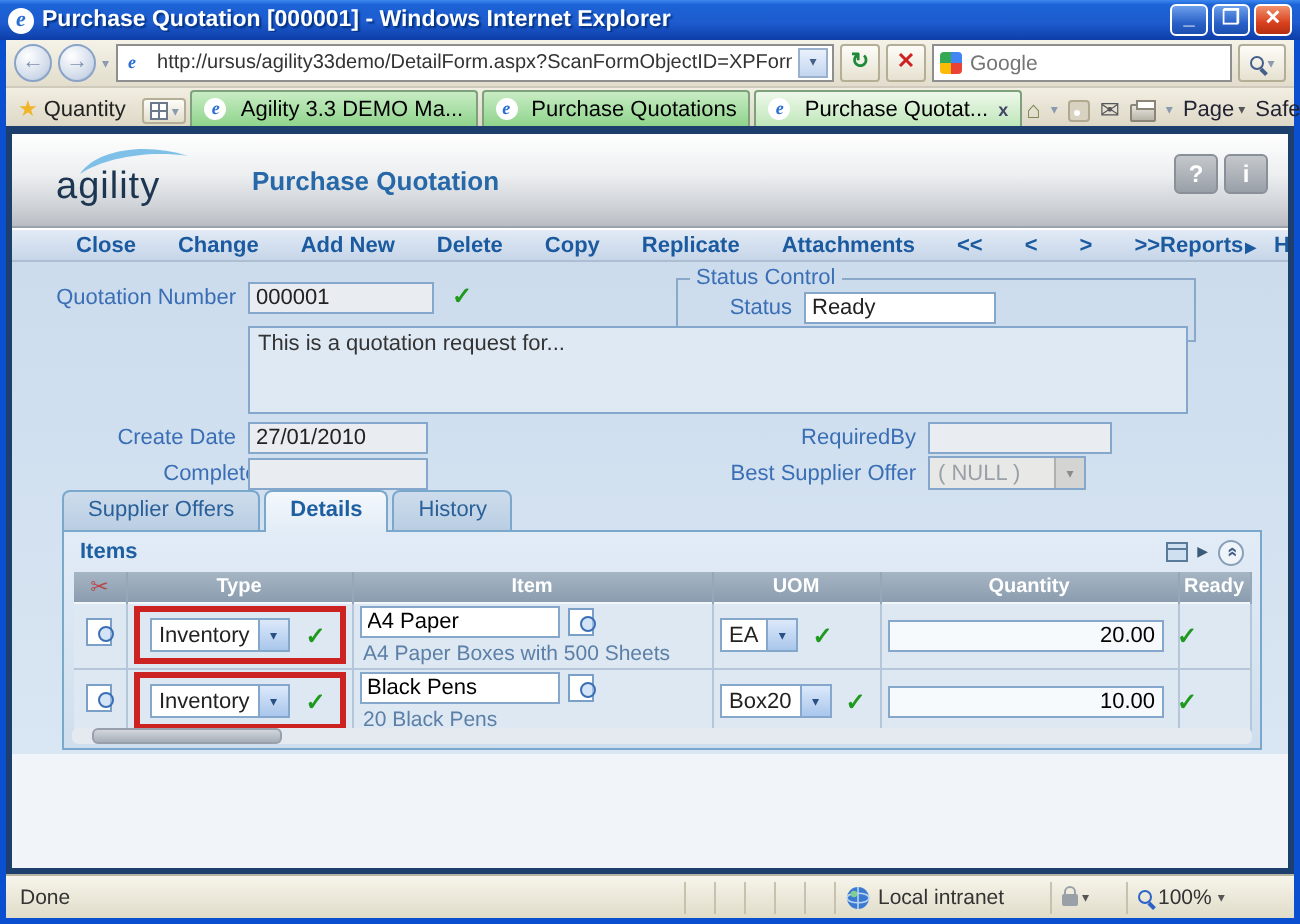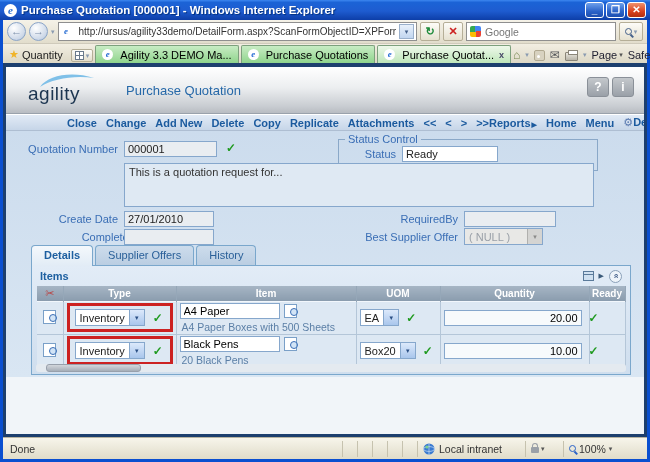--- a/index.html
+++ b/index.html
@@ -86,30 +86,30 @@
   
   .viewport { flex:1; background:#f1f5f9; border:3px solid #1d3f6e; border-top-width:4px;
     display:flex; flex-direction:column; overflow:hidden; }
 
   .app-header { height:47px; position:relative;
     background:linear-gradient(180deg,#ffffff 0%,#eceef0 45%,#c9cdd2 85%,#b8bcc2 100%);
     border-bottom:1px solid #9aa2ac; }
   .logo { position:absolute; left:22px; top:4px; width:90px; }
   .logo .swoosh { display:block; margin-left:10px; }
   .logo .word { font-size:19px; color:#1c3550; letter-spacing:0.5px; margin-top:-6px; display:block; }
-  .app-title { position:absolute; left:120px; top:16px; font-size:13px; font-weight:normal; color:#2668a8; }
+  .app-title { position:absolute; left:120px; top:16px; font-size:13px; font-weight:bold; color:#2668a8; }
   .hdr-btns { position:absolute; right:10px; top:10px; display:flex; gap:3px; }
   .hdr-btn { width:22px; height:20px; border-radius:3px; border:1px solid #8a9098;
     background:linear-gradient(180deg,#c4c8cc,#9aa0a8); color:#fff; font-weight:bold;
     text-align:center; line-height:18px; font-size:12px; }
 
   .cmdbar { height:17px; background:linear-gradient(180deg,#e2ebf6,#c6d5e8);
     border-top:1px solid #ffffff; border-bottom:1px solid #aebed2;
     display:flex; align-items:center; color:#1b5a9e; font-weight:bold; font-size:11px; }
-  .cmd-left { display:flex; gap:9px; padding-left:61px; }
+  .cmd-left { display:flex; gap:21px; padding-left:32px; }
   .cmd-right { margin-left:auto; display:flex; gap:9px; align-items:center; padding-right:8px; }
   .cmd { white-space:nowrap; }
   .rep-arrow { font-size:7px; margin-left:1px; }
   .gear { color:#5a7ab0; font-weight:normal; font-size:11px; }
 
   
   .blue-zone { background:linear-gradient(180deg,#ccdced,#d9e6f3); position:relative; height:246px; }
   .f-label { position:absolute; color:#3a6eb5; text-align:right; white-space:nowrap; }
   .f-input { position:absolute; height:16px; border:1px solid #86a7cc; background:#e9edf1;
     color:#222; padding:1px 3px; font-size:11px; line-height:13px; }
@@ -331,22 +331,22 @@
 
       <span class="f-label" style="left:0;top:100px;width:112px;margin-left:37px;">Complete Date</span>
       <span class="f-input" style="left:118px;top:98px;width:90px;"></span>
       <span class="f-label" style="left:322px;top:100px;width:130px;">Best Supplier Offer</span>
       <span class="sel abs disabled" style="left:458px;top:97px;">
         <span class="val" style="width:62px;">( NULL )</span>
         <span class="arw">▾</span>
       </span>
 
       <div class="tabstrip">
+        <span class="ctab">Supplier Offers</span>
         <span class="ctab active">Details</span>
-        <span class="ctab">Supplier Offers</span>
         <span class="ctab">History</span>
       </div>
 
       <div class="panel">
         <div class="panel-head">
           <span class="panel-title">Items</span>
           <span class="ph-icons">
             <span class="mini-grid"></span>
             <span class="mini-arrow">▶</span>
             <span class="circ-up">

